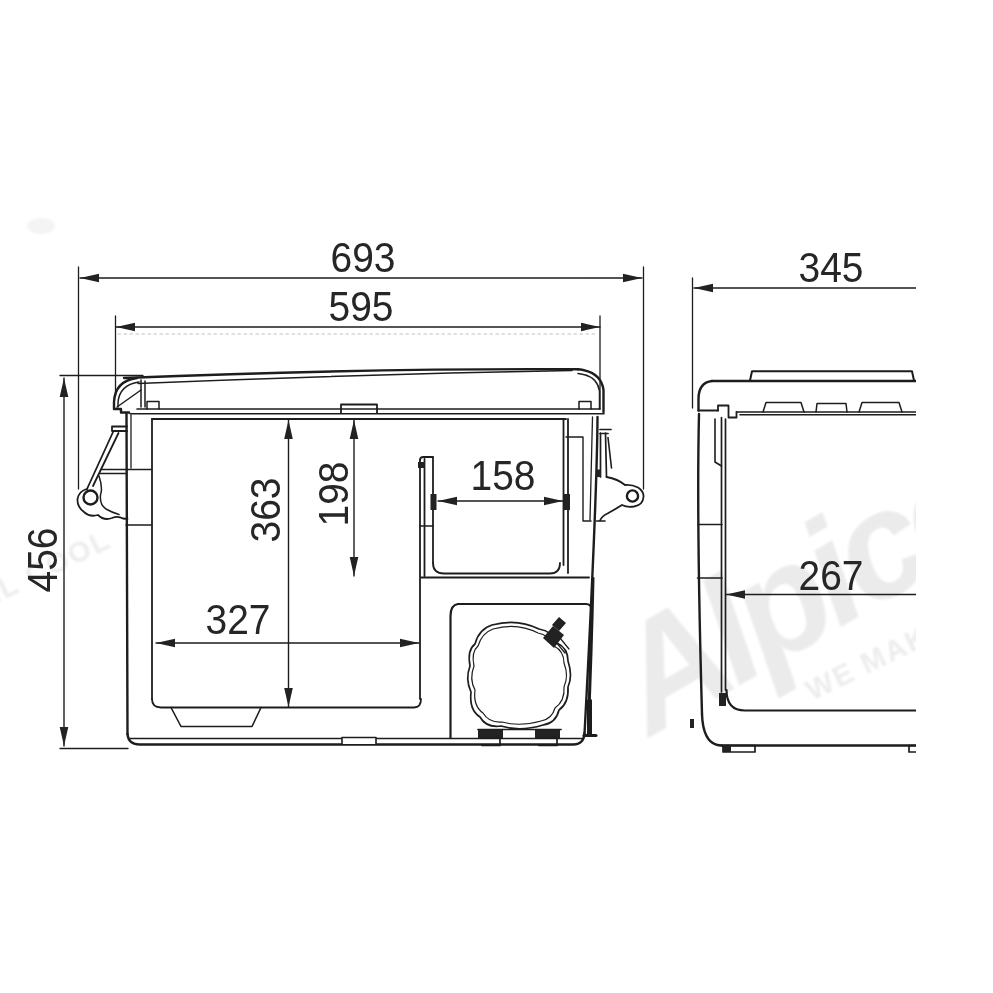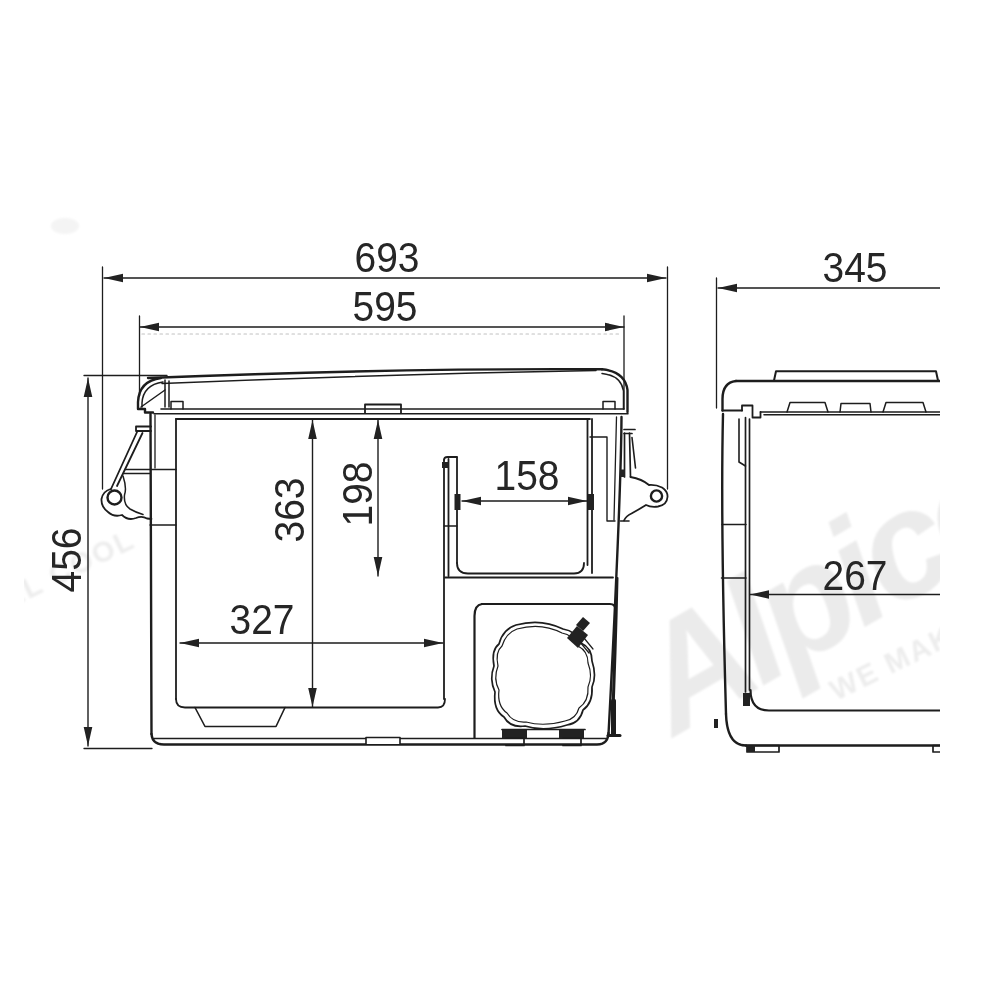--- a/index.html
+++ b/index.html
@@ -1,16 +1,16 @@
 <!DOCTYPE html>
 <html><head>
 <meta charset="utf-8">
 <style>
   html,body{margin:0;padding:0;background:#ffffff;}
-  .wrap{width:916px;height:993px;position:relative;overflow:hidden;background:#fff;margin-left:24px;}
+  .wrap{width:916px;height:993px;position:relative;overflow:hidden;background:#fff;}
   svg{position:absolute;left:0;top:0;}
   text{font-family:"Liberation Sans",sans-serif;}
   .dim{font-size:42.5px;fill:#262626;}
 </style>
 </head>
 <body>
 <div class="wrap">
 <svg width="993" height="993" viewBox="0 0 993 993">
   <defs>
         <filter id="soft" x="-20%" y="-20%" width="140%" height="140%">

